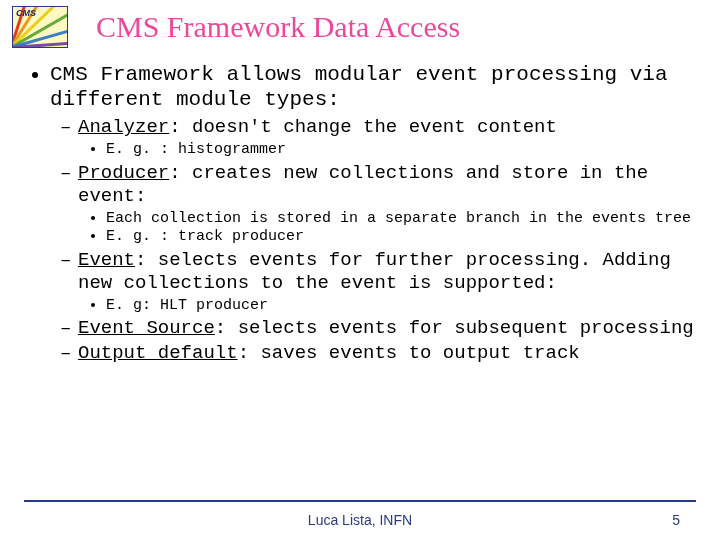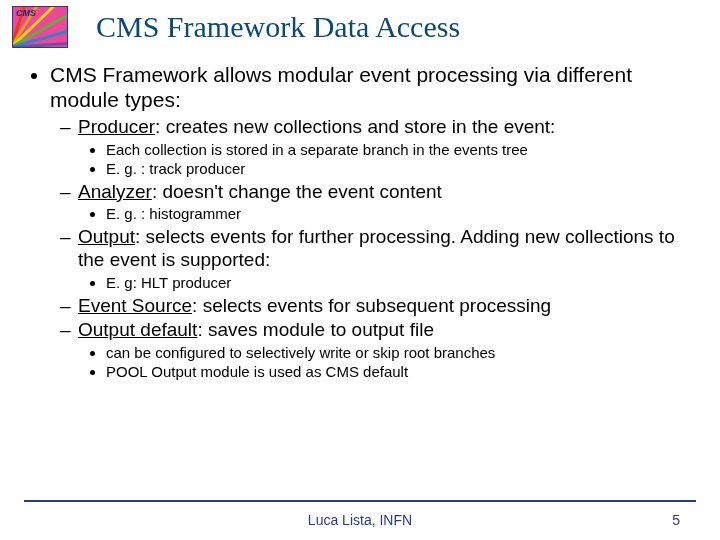--- a/index.html
+++ b/index.html
@@ -15,21 +15,21 @@
   .header {
     display: flex;
     align-items: center;
     padding: 6px 12px 4px 12px;
   }
   .cms-logo {
     width: 54px;
     height: 40px;
     border: 1px solid #2a3a8a;
     position: relative;
-    background: #ec4899;
+    background: #fef9c3;
     overflow: hidden;
   }
   .cms-logo .label {
     position: absolute;
     top: 1px;
     left: 3px;
     font-size: 9px;
     font-weight: bold;
     font-style: italic;
     color: #1a2a6a;
@@ -49,21 +49,21 @@
     width: 80px;
     height: 3px;
     transform-origin: 0 50%;
   }
   .title {
     flex: 1;
     text-align: left;
     padding-left: 28px;
     font-family: "Times New Roman", Times, serif;
     font-size: 30px;
-    color: #0c4a6e;
+    color: #ec4899;
   }
   .infn-logo {
     width: 70px;
     height: 36px;
     position: relative;
   }
   .infn-logo svg {
     width: 70px;
     height: 36px;
   }
@@ -73,20 +73,21 @@
   ul.lvl1 {
     list-style: disc;
     margin: 0;
     padding-left: 30px;
   }
   ul.lvl1 > li {
     font-size: 21px;
     color: #000;
     line-height: 1.2;
     margin-bottom: 16px;
+    font-family: Liberation Mono, monospace;
   }
   ul.lvl2 {
     list-style: none;
     margin: 4px 0 0 0;
     padding-left: 28px;
   }
   ul.lvl2 > li {
     font-size: 19px;
     color: #000;
     line-height: 1.2;
@@ -155,47 +156,43 @@
   </div>
   <div class="title">CMS Framework Data Access</div>
 </div>
 
 <div class="content">
   <ul class="lvl1">
     <li>
       <span>CMS Framework allows modular event processing via different module types:</span>
       <ul class="lvl2">
         <li>
+          <span class="underline">Analyzer</span><span>: doesn't change the event content</span>
+          <ul class="lvl3">
+            <li>E. g. : histogrammer</li>
+          </ul>
+        </li>
+        <li>
           <span class="underline">Producer</span><span>: creates new collections and store in the event:</span>
           <ul class="lvl3">
             <li>Each collection is stored in a separate branch in the events tree</li>
             <li>E. g. : track producer</li>
           </ul>
         </li>
         <li>
-          <span class="underline">Analyzer</span><span>: doesn't change the event content</span>
-          <ul class="lvl3">
-            <li>E. g. : histogrammer</li>
-          </ul>
-        </li>
-        <li>
-          <span class="underline">Output</span><span>: selects events for further processing. Adding new collections to the event is supported:</span>
+          <span class="underline">Event</span><span>: selects events for further processing. Adding new collections to the event is supported:</span>
           <ul class="lvl3">
             <li>E. g: HLT producer</li>
           </ul>
         </li>
         <li>
           <span class="underline">Event Source</span><span>: selects events for subsequent processing</span>
         </li>
         <li>
-          <span class="underline">Output default</span><span>: saves module to output file</span>
-          <ul class="lvl3">
-            <li>can be configured to selectively write or skip root branches</li>
-            <li>POOL Output module is used as CMS default</li>
-          </ul>
+          <span class="underline">Output default</span><span>: saves events to output track</span>
         </li>
       </ul>
     </li>
   </ul>
 </div>
 
 <div class="footer">
   <div class="footer-line"></div>
   <div class="footer-row">
     <span class="footer-center">Luca Lista, INFN</span>

